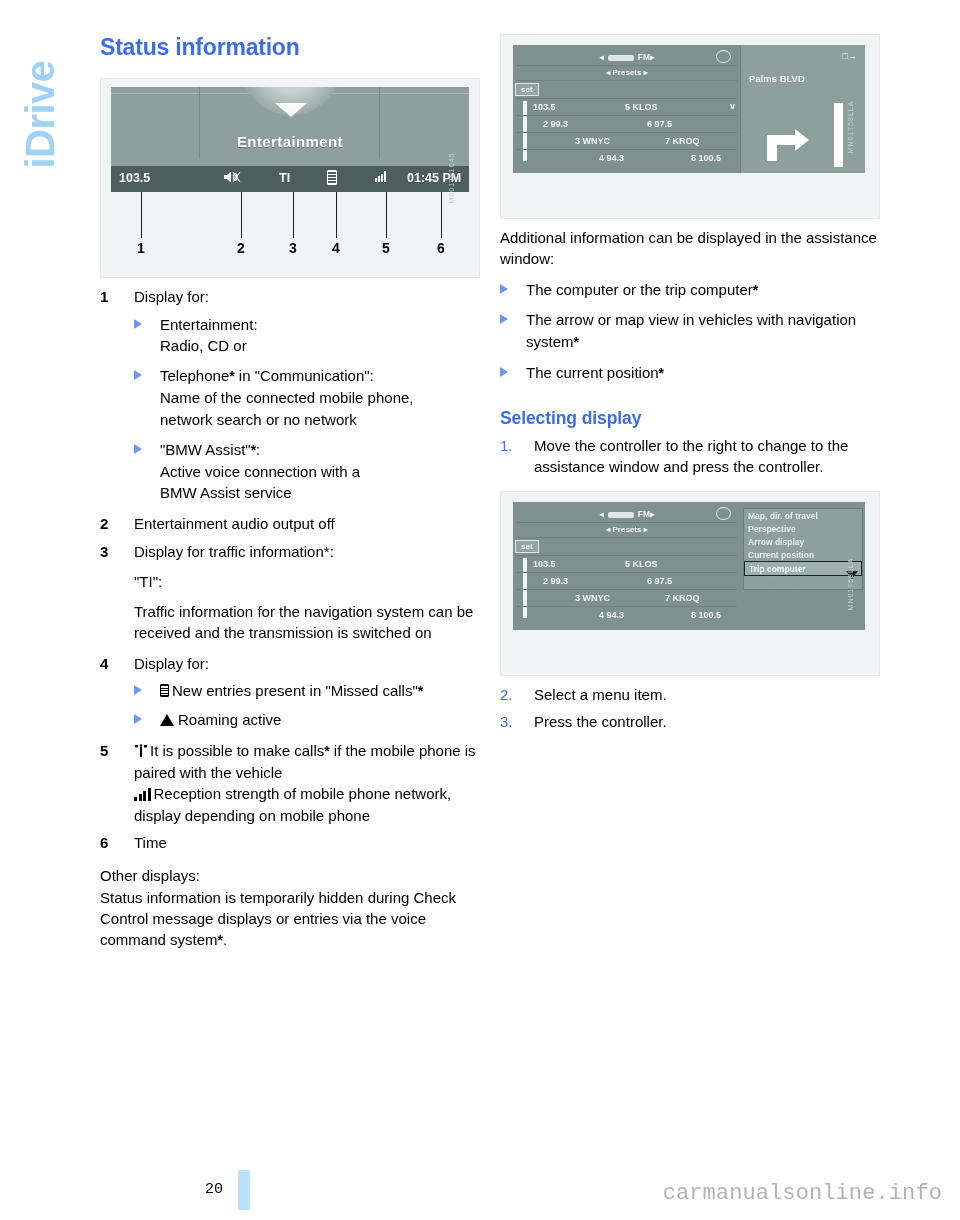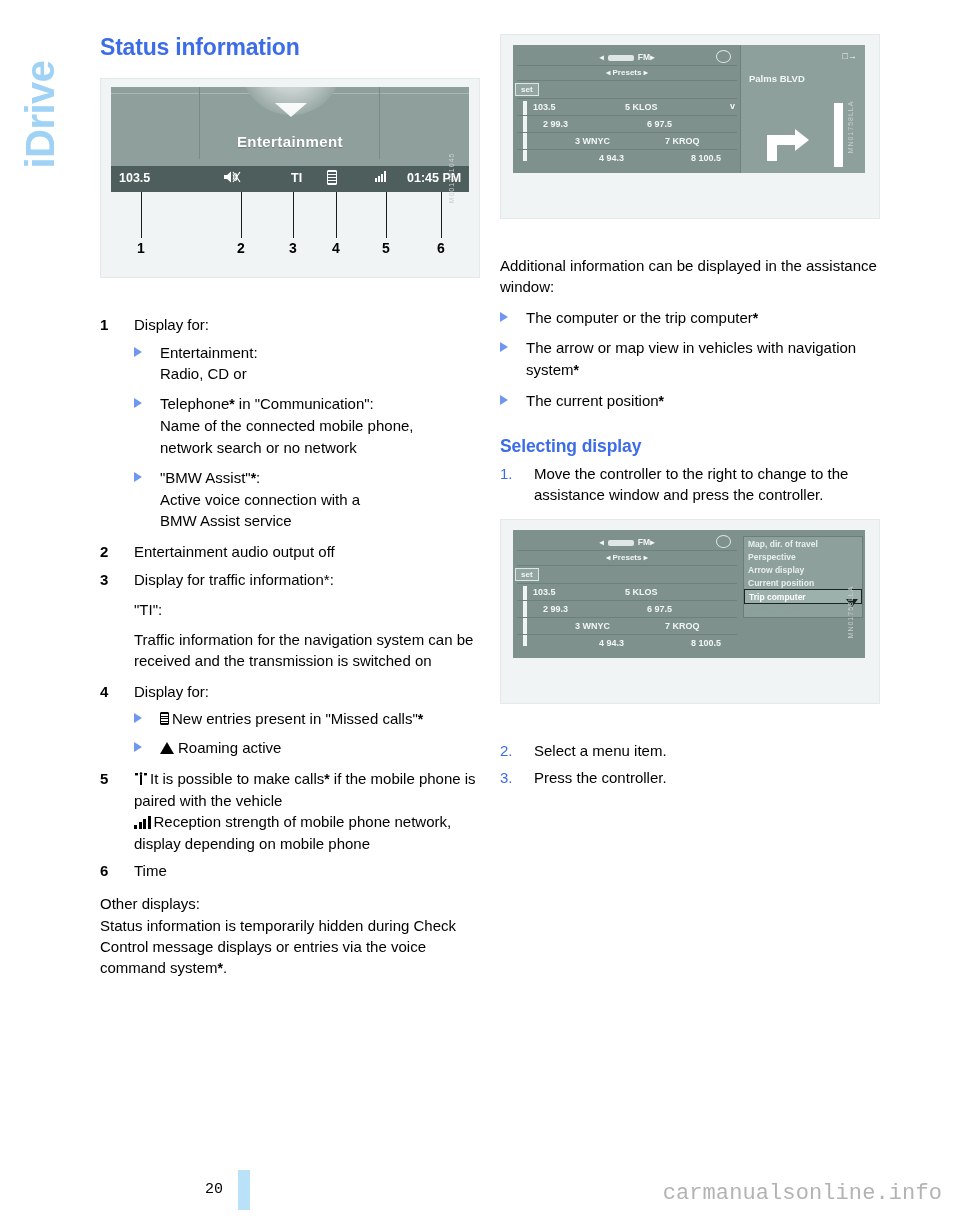--- a/index.html
+++ b/index.html
@@ -64,21 +64,21 @@
     letter-spacing: -0.1px;
   }
 
   
   .figure {
     position: relative;
     width: 380px;
     background: #f1f4f5;
     border: 1px solid #e4e9ea;
     box-sizing: border-box;
-    margin-bottom: 36px;
+    margin-bottom: 8px;
   }
   .fig-watermark {
     position: absolute;
     right: 2px;
     top: 50%;
     transform: translateY(-50%) rotate(-90deg);
     transform-origin: center center;
     font-size: 7px;
     color: #c8d0d2;
     letter-spacing: 1px;
@@ -131,21 +131,21 @@
     position: absolute; left: 0; right: 0; bottom: 0;
     height: 26px;
     background: #4e5e5c;
     color: #ffffff;
     font-size: 12.5px;
     font-weight: bold;
   }
   .sb-item { position: absolute; top: 5px; white-space: nowrap; }
   .sb-freq  { left: 8px; }
   .sb-mute  { left: 112px; top: 4px; }
-  .sb-ti    { left: 180px; }
+  .sb-ti    { left: 168px; }
   .sb-phone { left: 216px; top: 4px; }
   .sb-sig   { left: 264px; top: 4px; }
   .sb-time  { left: 296px; }
   .phone-glyph {
     display:inline-block; width:8px; height:13px;
     border:1.5px solid #ffffff; border-radius:1px;
     background: repeating-linear-gradient(to bottom,#fff 0 1.5px,transparent 1.5px 3px);
   }
   .bars { display:inline-flex; align-items:flex-end; gap:1px; height:12px; }
   .bars i { display:block; width:2px; background:#fff; }

